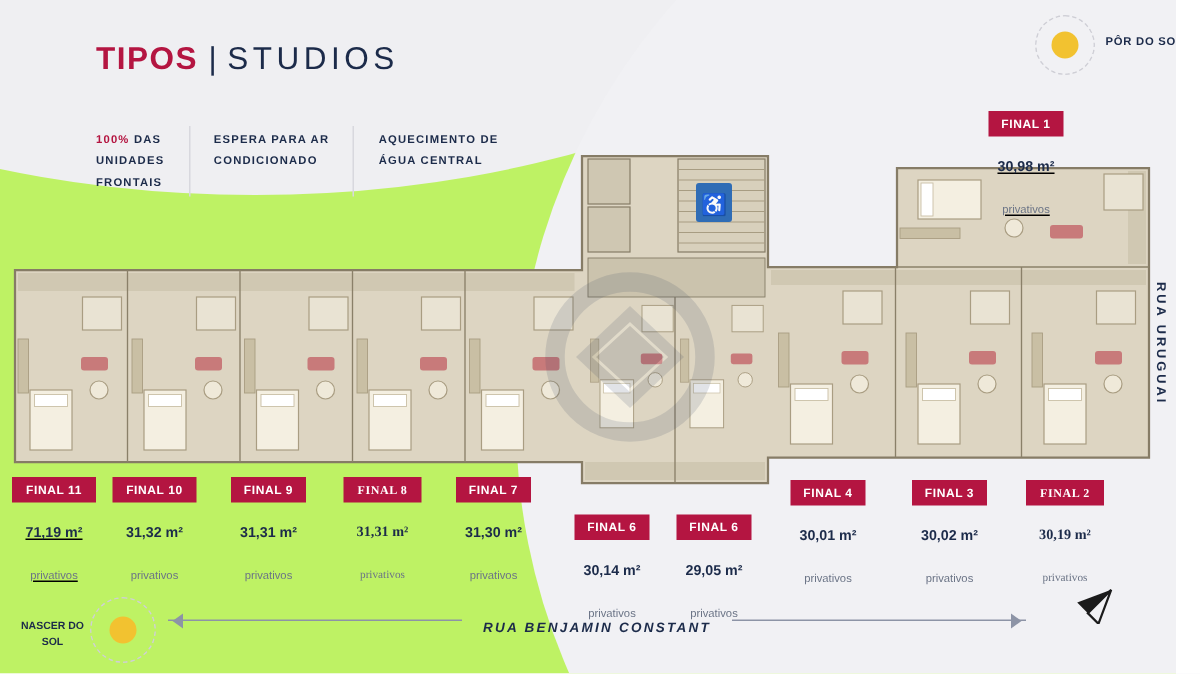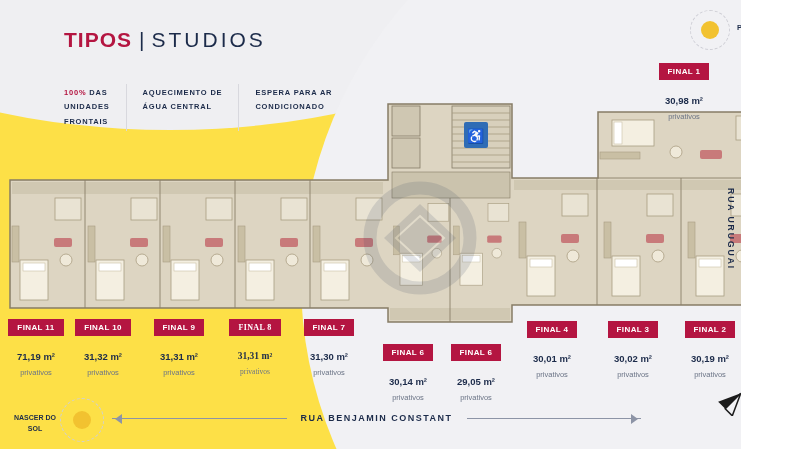--- a/index.html
+++ b/index.html
@@ -1,17 +1,17 @@
 <!DOCTYPE html>
 <html><head>
 <meta charset="utf-8">
 <style>
   html,body{margin:0;padding:0;background:#ffffff;}
-  .stage{position:relative;width:724px;height:449px;overflow:hidden;background:#fde047;
-         font-family:"Liberation Sans",sans-serif;padding-left:17px;}
+  .stage{position:relative;width:784px;height:449px;overflow:hidden;background:#bef264;
+         font-family:"Liberation Sans",sans-serif;}
   
   .arc1{position:absolute;left:-320px;top:-430px;width:980px;height:560px;border-radius:50%;
         background:#efeff2;z-index:0;}
   .arc2{position:absolute;right:-400px;top:-140px;width:840px;height:840px;border-radius:50%;
         background:#f1f1f4;z-index:0;}
   
   .title{position:absolute;left:64px;top:28px;font-size:21px;z-index:3;white-space:nowrap;}
   .title .t1{color:#b41541;font-weight:bold;letter-spacing:1px;}
   .title .sep{color:#1c2b4a;font-weight:300;margin:0 7px;}
   .title .t2{color:#1c2b4a;font-weight:300;letter-spacing:3px;}
@@ -30,45 +30,45 @@
   .sun-sunset .core{left:11px;top:11px;width:18px;height:18px;}
   .sunset-label{position:absolute;left:737px;top:23px;font-size:7.5px;font-weight:bold;
                 color:#1c2b4a;letter-spacing:.5px;z-index:3;white-space:nowrap;}
   .sun-sunrise{left:60px;top:398px;width:44px;height:44px;}
   .sun-sunrise .core{left:13px;top:13px;width:18px;height:18px;}
   .sunrise-label{position:absolute;left:10px;top:412px;width:50px;font-size:7px;font-weight:bold;
                  color:#1c2b4a;text-align:center;line-height:1.6;z-index:3;}
   
   .street-right{position:absolute;right:5px;top:188px;writing-mode:vertical-rl;font-size:8.5px;
                 letter-spacing:2px;color:#1c2b4a;font-weight:bold;z-index:3;}
-  .road{position:absolute;left:112px;right:100px;top:413px;display:flex;align-items:center;z-index:2;}
+  .road{position:absolute;left:112px;right:100px;top:413px;display:flex;align-items:flex-start;z-index:2;font-style:italic;}
   .road-line{flex:1;height:0;border-top:1px solid #8d94a6;position:relative;}
   .road-line.l::before{content:"";position:absolute;left:-2px;top:-5px;
         border:5px solid transparent;border-right:7px solid #8d94a6;}
   .road-line.r::after{content:"";position:absolute;right:-2px;top:-5px;
         border:5px solid transparent;border-left:7px solid #8d94a6;}
   .road-label{font-size:9px;letter-spacing:1.5px;color:#1c2b4a;font-weight:bold;
               padding:0 14px;white-space:nowrap;}
   
   .unit{position:absolute;width:72px;text-align:center;z-index:4;}
   .unit .badge{display:inline-block;background:#b41541;color:#fff;font-size:8px;font-weight:bold;
                padding:4px 9px;letter-spacing:.4px;}
   .unit .area{margin-top:15px;font-size:9.5px;font-weight:bold;color:#1c2b4a;}
-  .unit .note{margin-top:6px;font-size:7.5px;color:#6b7486;}
-  .pos-f1{left:648px;top:60px;}
-  .pos-f11{left:0px;top:316px;}
+  .unit .note{margin-top:18px;font-size:7.5px;color:#6b7486;}
+  .pos-f1{left:648px;top:72px;text-decoration:underline;}
+  .pos-f11{left:0px;top:316px;text-decoration:underline;}
   .pos-f10{left:67px;top:316px;}
   .pos-f9{left:143px;top:316px;}
   .pos-f8{left:219px;top:316px;font-family:Liberation Serif, serif;}
   .pos-f7{left:293px;top:316px;}
   .pos-f6{left:372px;top:341px;}
   .pos-f5{left:440px;top:341px;}
   .pos-f4{left:516px;top:318px;}
   .pos-f3{left:597px;top:318px;}
-  .pos-f2{left:674px;top:318px;}
+  .pos-f2{left:674px;top:318px;font-family:Liberation Serif, serif;}
   
   .plan{position:absolute;inset:0;z-index:1;}
   .compass{position:absolute;left:716px;top:386px;z-index:3;}
 </style>
 </head>
 <body>
 
 <div class="stage">
 
   <div class="arc1"></div>
@@ -78,26 +78,26 @@
     <span class="t1">TIPOS</span><span class="sep">|</span><span class="t2">STUDIOS</span>
   </div>
 
   <div class="features">
     <div class="feature">
       <div><span class="hl">100%</span><span> DAS</span></div>
       <div>UNIDADES</div>
       <div>FRONTAIS</div>
     </div>
     <div class="feature">
+      <div>ESPERA PARA AR</div>
+      <div>CONDICIONADO</div>
+    </div>
+    <div class="feature">
       <div>AQUECIMENTO DE</div>
       <div>ÁGUA CENTRAL</div>
-    </div>
-    <div class="feature">
-      <div>ESPERA PARA AR</div>
-      <div>CONDICIONADO</div>
     </div>
   </div>
 
   <div class="sun sun-sunset">
     <span class="ring"></span>
     <span class="core"></span>
   </div>
   <div class="sunset-label">PÔR DO SOL</div>
 
   <div class="sun sun-sunrise">

